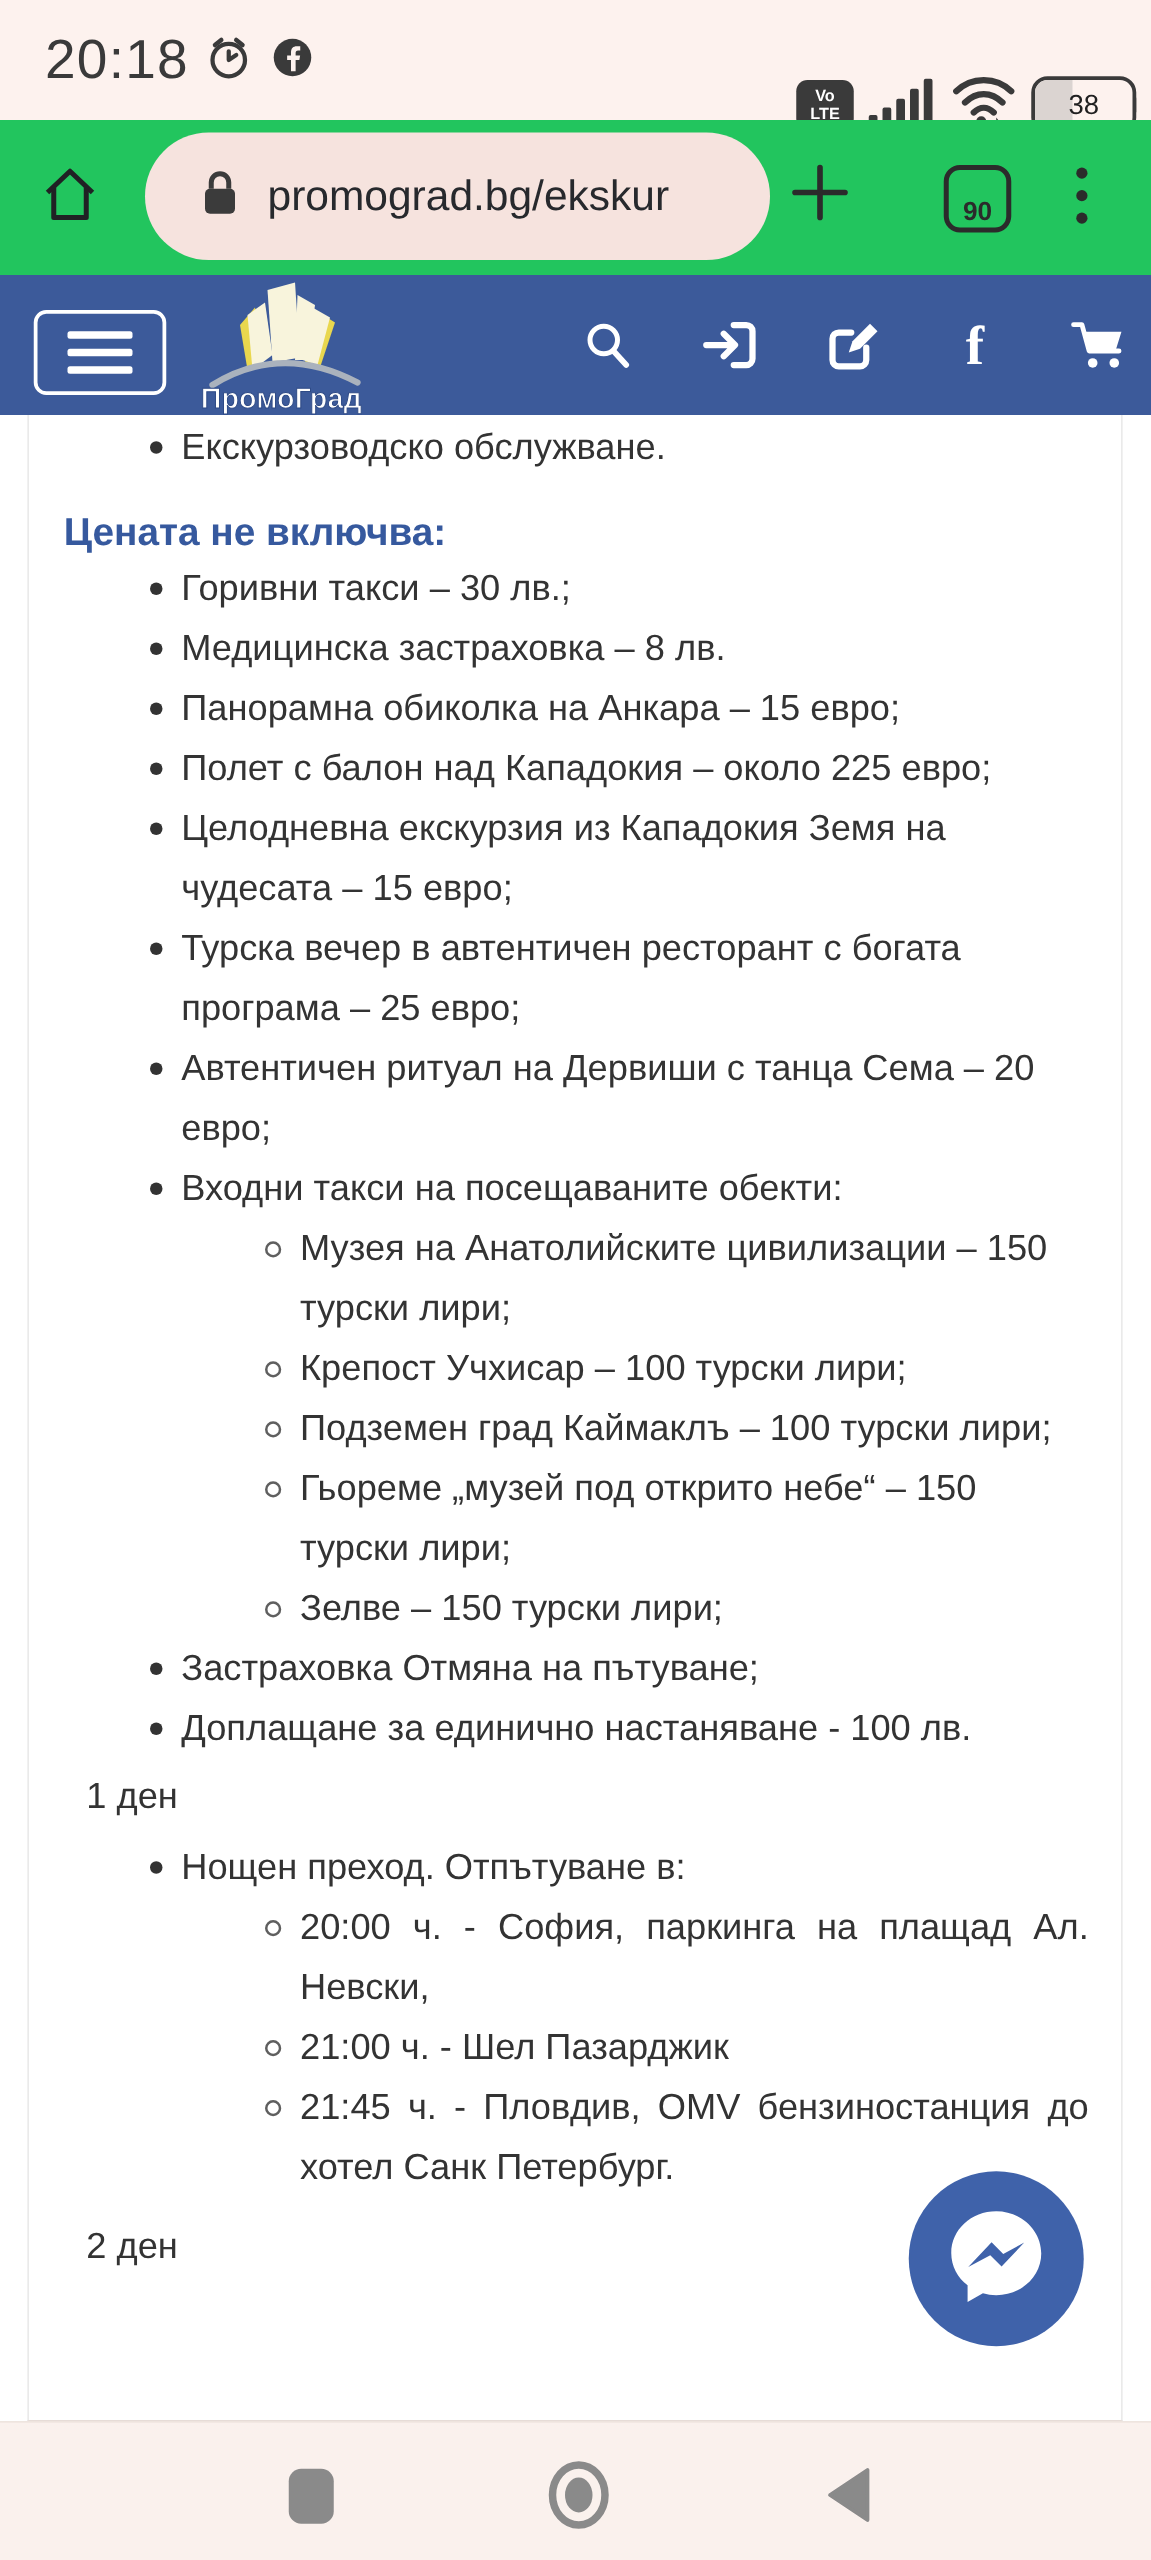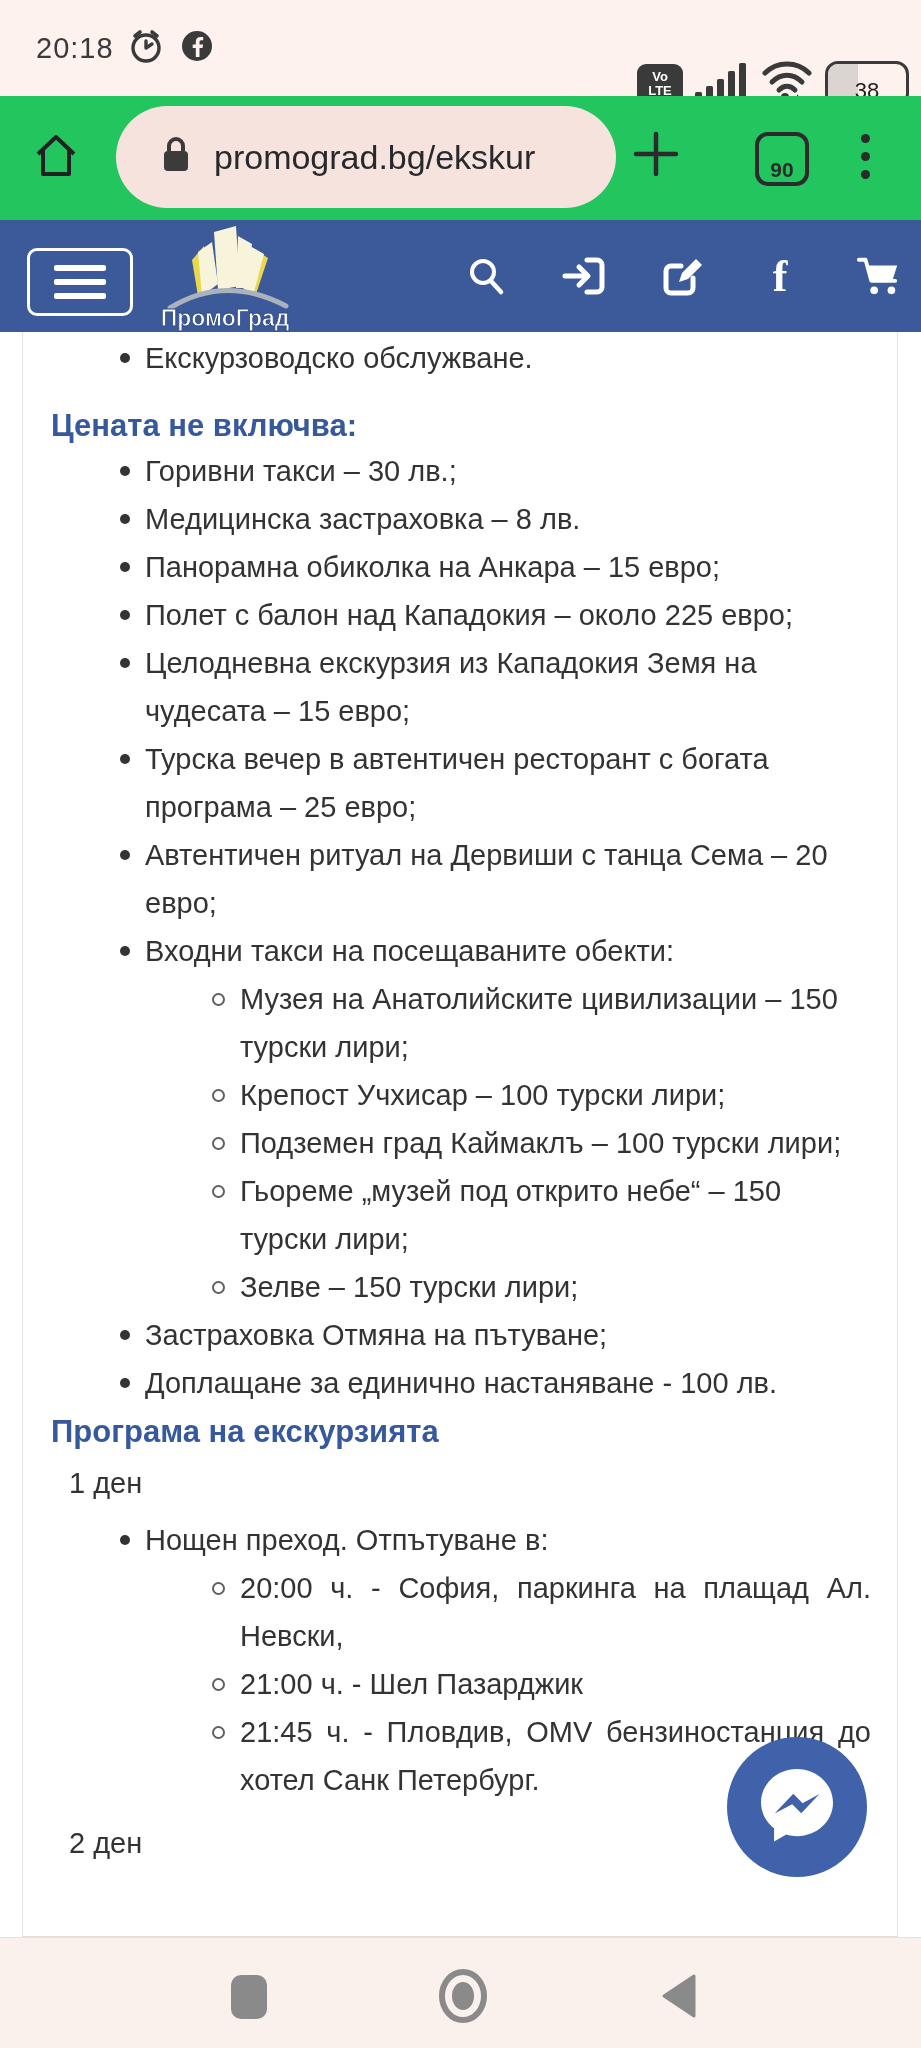--- a/index.html
+++ b/index.html
@@ -4,26 +4,26 @@
 <style>
   html,body{margin:0;padding:0;}
   body{
     width:921px;height:2048px;position:relative;overflow:hidden;
     background:#ffffff;font-family:"Liberation Sans",sans-serif;
     -webkit-font-smoothing:antialiased;
   }
   
   .status-bar{position:absolute;left:0;top:0;width:921px;height:96px;background:#fdf2ee;}
   .status-left{position:absolute;left:36px;top:0;height:96px;display:flex;align-items:center;gap:12px;}
-  .clock{font-size:29px;color:#3a3a3a;letter-spacing:1px;}
+  .clock{font-size:44px;color:#3a3a3a;letter-spacing:1px;}
   .status-right{position:absolute;right:12px;top:0;height:96px;display:flex;align-items:center;gap:10px;margin-top:36px;}
   .volte{width:46px;height:40px;border-radius:9px;background:#3a3a3a;color:#fff;display:flex;flex-direction:column;
          align-items:center;justify-content:center;font-size:13px;font-weight:bold;line-height:14px;}
   .battery{position:relative;width:78px;height:40px;border:3px solid #3a3a3a;border-radius:13px;display:flex;
-           align-items:flex-end;justify-content:center;background:#fdf2ee;overflow:hidden;}
+           align-items:center;justify-content:center;background:#fdf2ee;overflow:hidden;}
   .battery .fill{position:absolute;left:0;top:0;bottom:0;width:30px;background:#dbd4d1;}
   .battery .pct{position:relative;font-size:22px;color:#202020;}
   .battery-nub{width:6px;height:16px;background:#3a3a3a;border-radius:0 3px 3px 0;margin-left:-6px;}
   
   .browser-bar{position:absolute;left:0;top:96px;width:921px;height:124px;background:#22c55e;}
   .home-btn{position:absolute;left:28px;top:32px;width:56px;height:56px;}
   .omnibox{position:absolute;left:116px;top:10px;width:500px;height:102px;border-radius:51px;background:#f6e3de;
            display:flex;align-items:center;overflow:hidden;}
   .omnibox .lock{margin-left:44px;flex:0 0 auto;}
   .omnibox .url{margin-left:22px;font-size:34px;color:#27292d;white-space:nowrap;}
@@ -223,21 +223,20 @@
         <li>Крепост Учхисар – 100 турски лири;</li>
         <li>Подземен град Каймаклъ – 100 турски лири;</li>
         <li>Гьореме „музей под открито небе“ – 150 турски лири;</li>
         <li>Зелве – 150 турски лири;</li>
       </ul>
     </li>
     <li>Застраховка Отмяна на пътуване;</li>
     <li>Доплащане за единично настаняване - 100 лв.</li>
   </ul>
 
-  <h3 style="margin-top:4px">Програма на екскурзията</h3>
 
   <p>1 ден</p>
 
   <ul style="margin-top:9px">
     <li>
       <span>Нощен преход. Отпътуване в:</span>
       <ul class="justify-sub">
         <li>20:00 ч. - София, паркинга на плащад Ал. Невски,</li>
         <li>21:00 ч. - Шел Пазарджик</li>
         <li>21:45 ч. - Пловдив, OMV бензиностанция до хотел Санк Петербург.</li>

